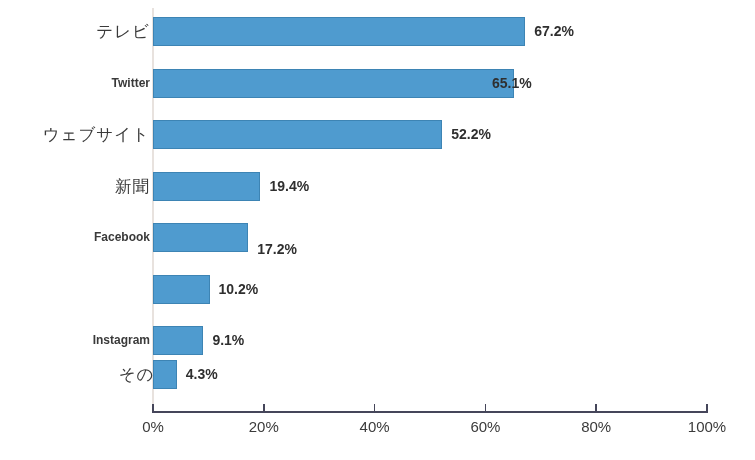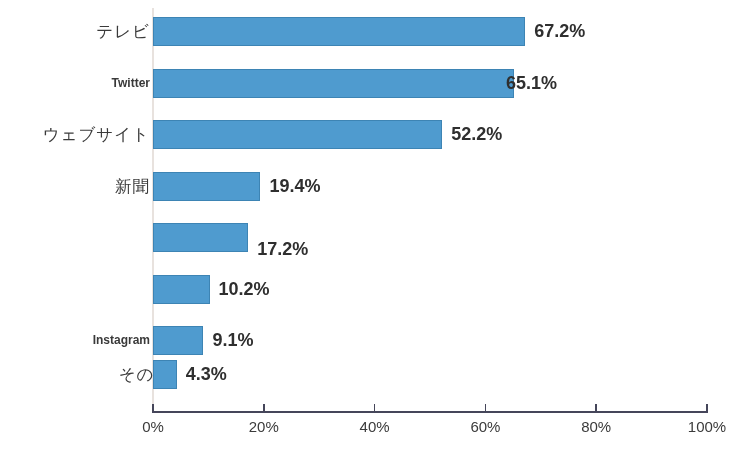--- a/index.html
+++ b/index.html
@@ -94,21 +94,21 @@
     position: absolute;
     left: 153px;
     height: 29px;
     background: #4f9bcf;
     border: 1px solid #3d84b4;
     box-sizing: border-box;
   }
 
   .value-label {
     position: absolute;
-    font-size: 18px;
+    font-size: 14px;
     font-weight: 700;
     color: #2f2f2f;
     line-height: 29px;
     white-space: nowrap;
   }
 </style>
 </head>
 <body>
 
 <div id="chart-root">
@@ -118,33 +118,34 @@
 
     <div id="rows">
         <div class="bar-row" style="top: 17px;">
           <div class="cat-label jp">テレビ</div>
           <div class="bar" title="67.2%" style="width: 372.288px; height: 29px;"></div>
           <div class="value-label" style="left: 534.288px;">67.2%</div>
         </div>
         <div class="bar-row" style="top: 68.5px;">
           <div class="cat-label">Twitter</div>
           <div class="bar" title="65.1%" style="width: 360.654px; height: 29px;"></div>
-          <div class="value-label" style="left: 506px;">65.1%</div>
+          <div class="value-label" style="left: 492px;">65.1%</div>
         </div>
         <div class="bar-row" style="top: 120px;">
           <div class="cat-label jp">ウェブサイト</div>
           <div class="bar" title="52.2%" style="width: 289.188px; height: 29px;"></div>
           <div class="value-label" style="left: 451.188px;">52.2%</div>
         </div>
         <div class="bar-row" style="top: 171.5px;">
           <div class="cat-label jp">新聞</div>
           <div class="bar" title="19.4%" style="width: 107.476px; height: 29px;"></div>
           <div class="value-label" style="left: 269.476px;">19.4%</div>
         </div>
         <div class="bar-row" style="top: 223px;">
+          <div class="cat-label">Facebook</div>
           <div class="bar" title="17.2%" style="width: 95.288px; height: 29px;"></div>
           <div class="value-label" style="left: 257.288px; margin-top: 12px;">17.2%</div>
         </div>
         <div class="bar-row" style="top: 274.5px;">
           <div class="bar" title="10.2%" style="width: 56.508px; height: 29px;"></div>
           <div class="value-label" style="left: 218.508px;">10.2%</div>
         </div>
         <div class="bar-row" style="top: 326px;">
           <div class="cat-label">Instagram</div>
           <div class="bar" title="9.1%" style="width: 50.414px; height: 29px;"></div>

